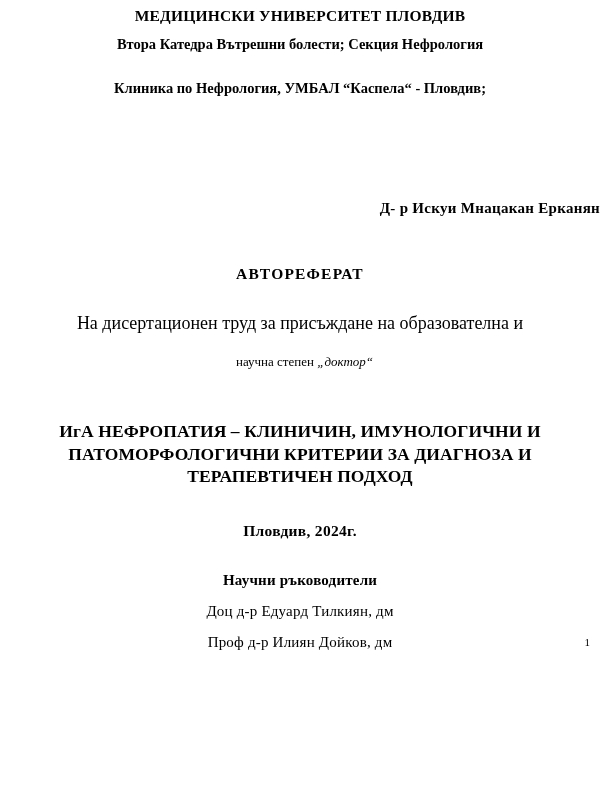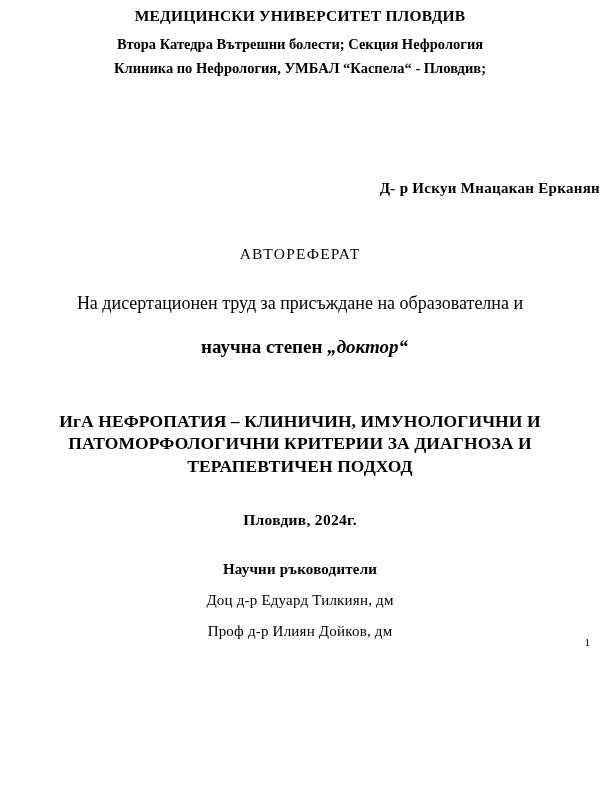--- a/index.html
+++ b/index.html
@@ -35,44 +35,44 @@
     line-height: 1.35;
   }
   .header-line-2 {
     font-size: 14.5px;
     line-height: 1.55;
     margin-top: 6px;
   }
   .header-line-3 {
     font-size: 14.5px;
     line-height: 1.55;
-    margin-top: 2px;
+    margin-top: 22px;
   }
   .author {
     font-size: 15px;
     font-weight: bold;
     margin-top: 100px;
     letter-spacing: 0.3px;
     text-align: right;
   }
   .doc-type {
     font-size: 15.5px;
-    font-weight: normal;
+    font-weight: bold;
     margin-top: 48px;
     letter-spacing: 1.2px;
   }
   .subtitle-1 {
     font-size: 18px;
     font-weight: normal;
     margin-top: 26px;
     line-height: 1.6;
   }
   .subtitle-2 {
-    font-size: 19px;
-    font-weight: bold;
+    font-size: 13px;
+    font-weight: normal;
     margin-top: 14px;
     line-height: 1.6;
     margin-left: 9px;
   }
   .subtitle-2 .deg {
     font-style: italic;
   }
   .thesis-title {
     font-size: 17.5px;
     font-weight: bold;

